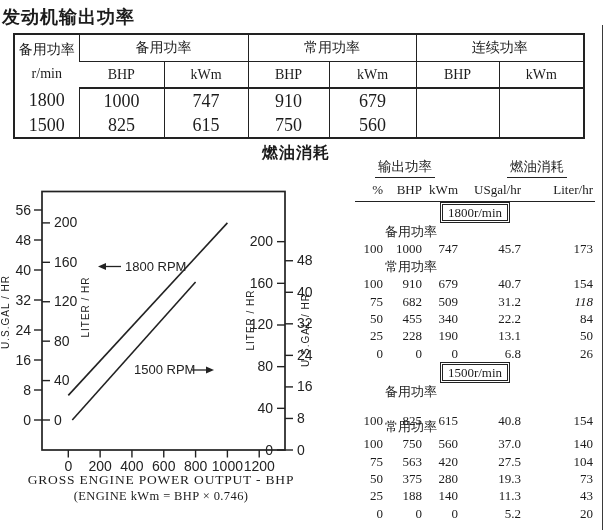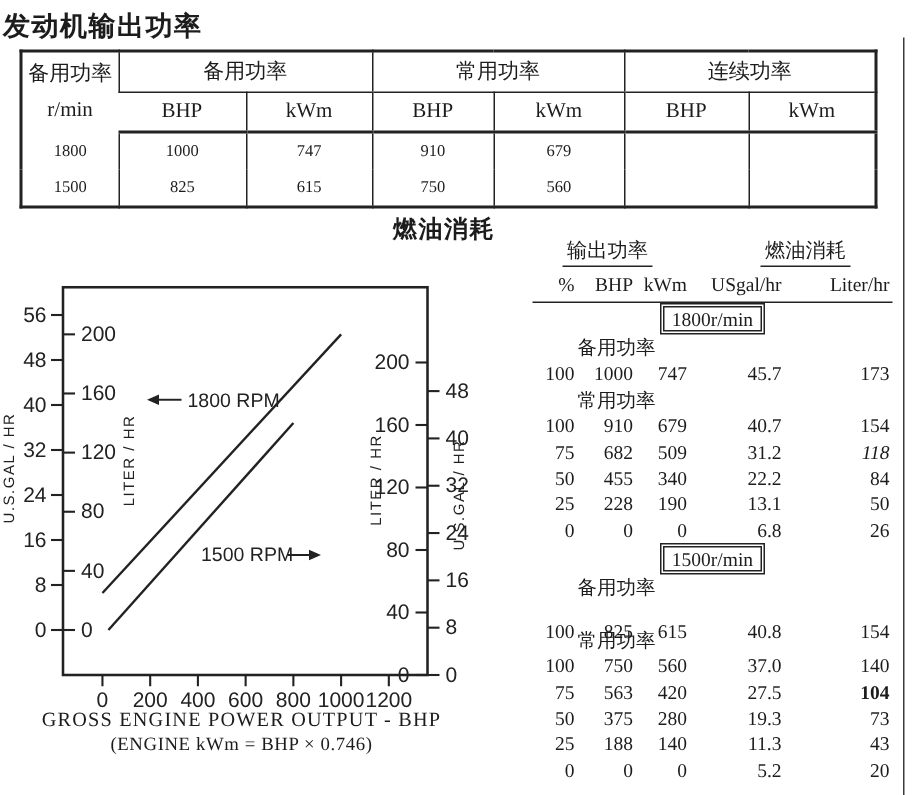--- a/index.html
+++ b/index.html
@@ -22,21 +22,21 @@
   }
   table.engine th,table.engine td{
     border-left:1px solid #222;font-weight:normal;padding:0;
     vertical-align:middle;
   }
   table.engine th:first-child,table.engine td:first-child{border-left:none;}
   table.engine tr.r1 th{height:26px;}
   table.engine tr.r1 th.grp{border-bottom:1px solid #222;}
   table.engine tr.r2 th{height:25px;border-bottom:2px solid #222;}
   table.engine th.c-speed{line-height:24px;}
-  table.engine tbody td{height:24px;font-size:11px;margin-top:36px;}
+  table.engine tbody td{height:24px;font-size:18px;margin-top:36px;}
   
   .fuel-title{
     position:absolute;left:0;top:143px;width:592px;text-align:center;
     font-size:16px;font-weight:bold;letter-spacing:1px;
   }
   svg#chart{position:absolute;left:0;top:140px;width:345px;height:390px;}
   svg#chart .tick{font:14px "Liberation Sans","DejaVu Sans",sans-serif;fill:#222;}
   svg#chart .ann{font:13px "Liberation Sans","DejaVu Sans",sans-serif;fill:#222;}
   svg#chart .atitle{font:10px "Liberation Sans","DejaVu Sans",sans-serif;fill:#222;letter-spacing:1px;}
   svg#chart .cap{font:13.5px "Liberation Serif","DejaVu Serif",serif;fill:#1c1c1c;letter-spacing:0.8px;}
@@ -222,20 +222,20 @@
       <div class="vrow"><span style="width: 28px;">100</span><span style="width: 39px;">910</span><span style="width: 36px;">679</span><span style="width: 63px;">40.7</span><span style="width: 72px;">154</span></div>
       <div class="vrow"><span style="width: 28px;">75</span><span style="width: 39px;">682</span><span style="width: 36px;">509</span><span style="width: 63px;">31.2</span><span style="width: 72px; font-style: italic;">118</span></div>
       <div class="vrow"><span style="width: 28px;">50</span><span style="width: 39px;">455</span><span style="width: 36px;">340</span><span style="width: 63px;">22.2</span><span style="width: 72px;">84</span></div>
       <div class="vrow"><span style="width: 28px;">25</span><span style="width: 39px;">228</span><span style="width: 36px;">190</span><span style="width: 63px;">13.1</span><span style="width: 72px;">50</span></div>
       <div class="vrow"><span style="width: 28px;">0</span><span style="width: 39px;">0</span><span style="width: 36px;">0</span><span style="width: 63px;">6.8</span><span style="width: 72px;">26</span></div>
       <div class="brow"><span class="box">1500r/min</span></div>
       <div class="lrow">备用功率</div>
       <div class="vrow"><span style="width: 28px;">100</span><span style="width: 39px;">825</span><span style="width: 36px;">615</span><span style="width: 63px; margin-top: 11px;">40.8</span><span style="width: 72px;">154</span></div>
       <div class="lrow">常用功率</div>
       <div class="vrow"><span style="width: 28px;">100</span><span style="width: 39px;">750</span><span style="width: 36px;">560</span><span style="width: 63px;">37.0</span><span style="width: 72px;">140</span></div>
-      <div class="vrow"><span style="width: 28px;">75</span><span style="width: 39px;">563</span><span style="width: 36px;">420</span><span style="width: 63px;">27.5</span><span style="width: 72px; font-weight: bold;">104</span></div>
+      <div class="vrow"><span style="width: 28px;">75</span><span style="width: 39px;">563</span><span style="width: 36px;">420</span><span style="width: 63px;">27.5</span><span style="width: 72px;">104</span></div>
       <div class="vrow"><span style="width: 28px;">50</span><span style="width: 39px;">375</span><span style="width: 36px;">280</span><span style="width: 63px;">19.3</span><span style="width: 72px;">73</span></div>
       <div class="vrow"><span style="width: 28px;">25</span><span style="width: 39px;">188</span><span style="width: 36px;">140</span><span style="width: 63px;">11.3</span><span style="width: 72px;">43</span></div>
       <div class="vrow"><span style="width: 28px;">0</span><span style="width: 39px;">0</span><span style="width: 36px;">0</span><span style="width: 63px;">5.2</span><span style="width: 72px;">20</span></div>
     </div>
 </div>
 
 <div class="page-edge"></div>
 
 </body></html>

